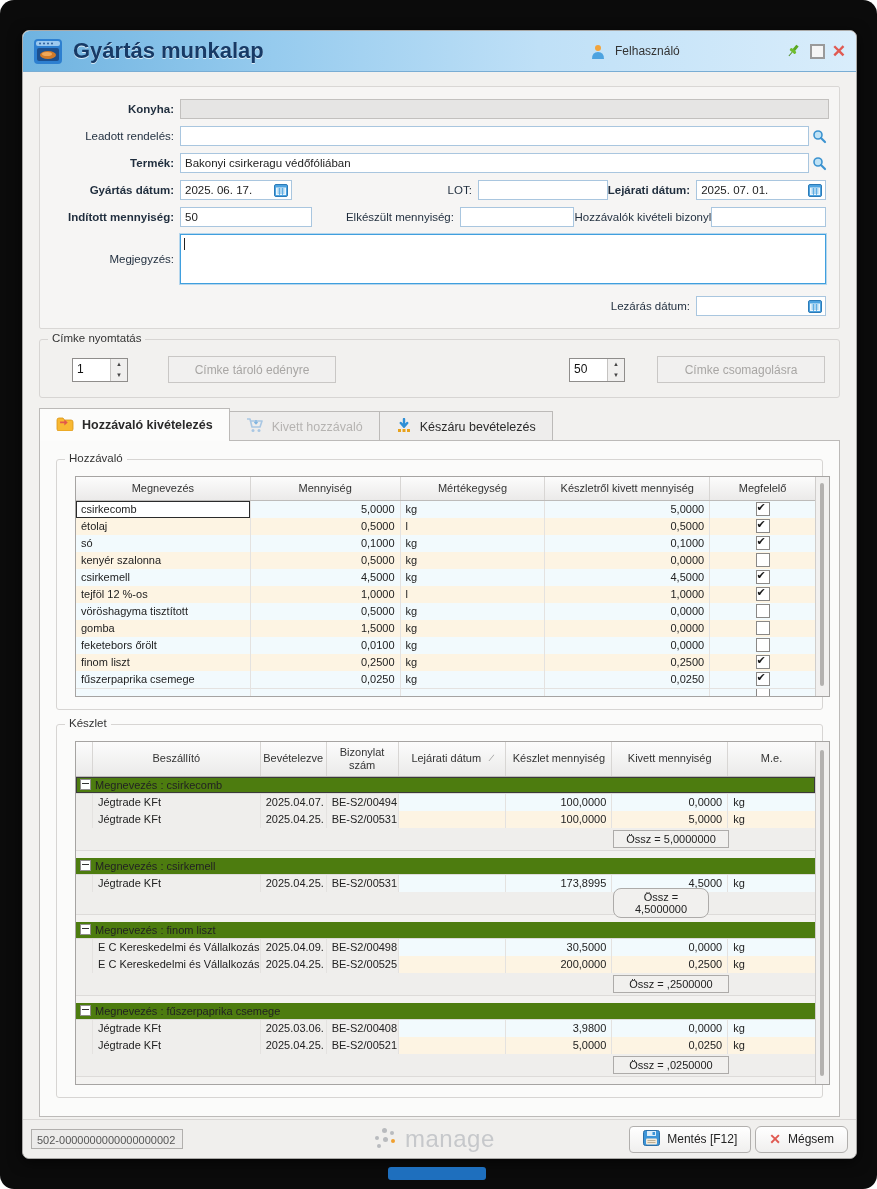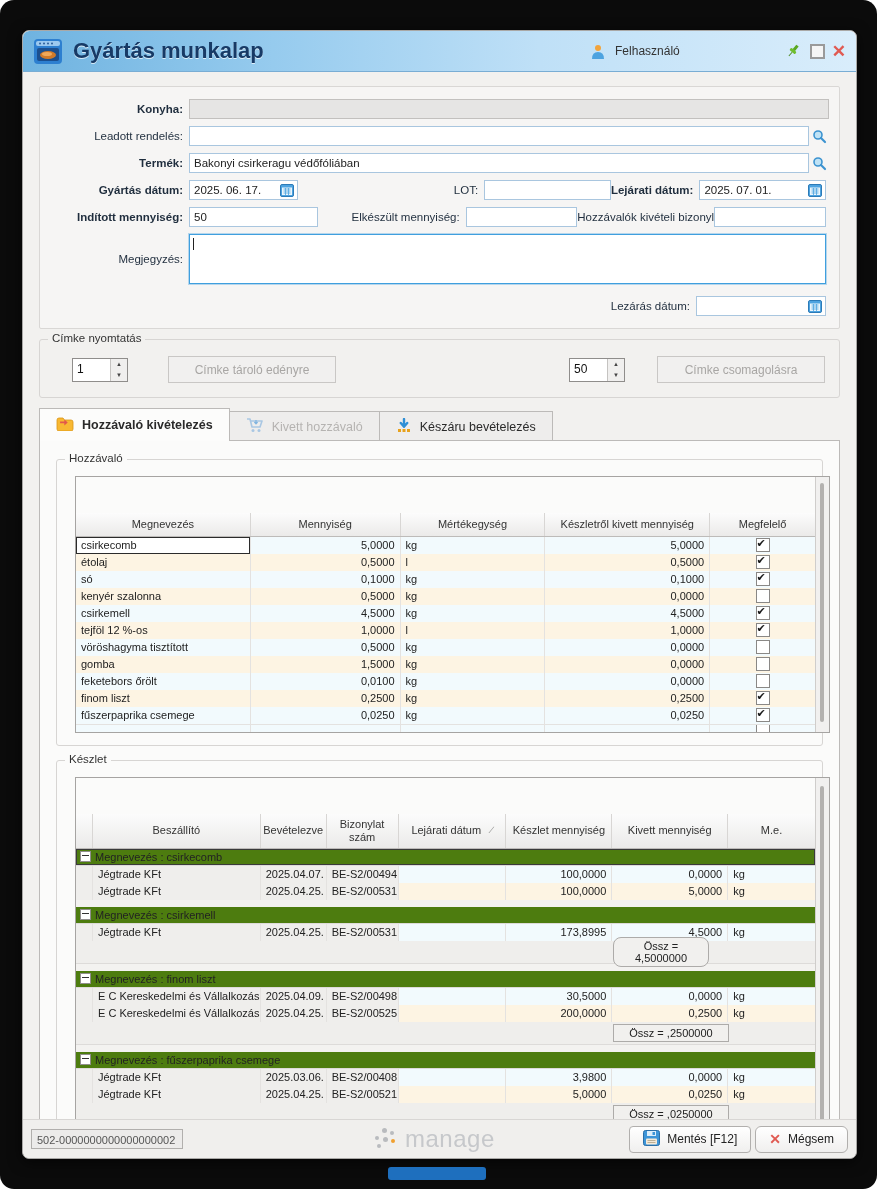--- a/index.html
+++ b/index.html
@@ -7,21 +7,21 @@
   .window{position:absolute;left:22px;top:30px;width:833px;height:1127px;background:#f2f1ef;border:1px solid #a9a8a6;border-radius:7px;box-shadow:0 3px 14px rgba(0,0,0,.65);overflow:hidden;}
   
   .titlebar{height:40px;display:flex;align-items:center;background:linear-gradient(90deg,#6fb3e0 0%,#96cbee 30%,#bfe0f7 62%,#d9edfb 100%);border-bottom:1px solid #79add4;border-radius:6px 6px 0 0;padding:0 10px;}
   .app-icon{width:30px;height:27px;margin-right:10px;flex:none;}
   .title{font-size:22px;font-weight:bold;color:#173a66;text-shadow:0 1px 0 rgba(255,255,255,.7);flex:none;}
   .tb-right{margin-left:auto;display:flex;align-items:center;gap:7px;}
   .user-label{font-size:12px;color:#333;margin-right:96px;}
   .maximize-icon{width:11px;height:11px;border:2px solid #9a9a9a;display:inline-block;background:#f5f5f5;}
   .close-icon{color:#e05a52;font-size:17px;font-weight:bold;line-height:11px;cursor:default;}
   
-  .form-panel{margin:14px 16px 10px 16px;border:1px solid #d9d7d5;background:#f6f5f4;border-radius:2px;padding:12px 10px 10px 12px;}
+  .form-panel{margin:14px 16px 10px 16px;border:1px solid #d9d7d5;background:#f6f5f4;border-radius:2px;padding:12px 10px 10px 3px;}
   .frow{display:flex;align-items:center;margin-bottom:7px;}
   .flabel{width:131px;text-align:right;font-size:11.5px;color:#1f2d3d;padding-right:6px;flex:none;white-space:nowrap;}
   .flabel.b{font-weight:bold;}
   .tinput{height:20px;border:1px solid #a9c6df;background:#fff;font-size:11.5px;color:#222;padding:0 4px;display:flex;align-items:center;box-sizing:border-box;}
   .tinput.disabled{background:#e6e5e4;border-color:#c2c0be;}
   .grow{flex:1;}
   .icon-btn{width:20px;height:20px;flex:none;display:flex;align-items:center;justify-content:center;}
   .withcal{display:flex;align-items:center;border:1px solid #a9c6df;background:#fff;height:20px;box-sizing:border-box;}
   .withcal .val{flex:1;font-size:11.5px;color:#222;padding:0 4px;white-space:nowrap;}
   .memo{height:48px;border:1px solid #3f9fde;box-shadow:0 0 0 1px rgba(63,159,222,.35);background:#fff;flex:1;position:relative;}
@@ -39,21 +39,21 @@
   
   .tabs{display:flex;margin:6px 16px 0 16px;align-items:flex-end;}
   .tab{height:30px;display:flex;align-items:center;gap:8px;padding:0 16px;font-size:12.5px;border:1px solid #bcbab8;border-bottom:none;background:#eeedec;color:#2a2a2a;box-sizing:border-box;}
   .tab.active{background:#fcfcfb;font-weight:bold;height:33px;position:relative;z-index:2;}
   .tab.disabled{color:#b5b3b1;}
   .tab + .tab{border-left:none;}
   .tab-panel{border:1px solid #bcbab8;background:#fbfbfa;margin:0 16px;padding:10px 2px 10px 2px;position:relative;top:-1px;}
   
   .grid{border:1px solid #a6a4a2;background:#fbfbfa;width:753px;margin-left:8px;display:flex;}
   .grid-main{flex:1;min-width:0;}
-  .ghead{display:flex;background:linear-gradient(#fcfcfc,#ebeae9);border-bottom:1px solid #bdbbb9;margin-top:36px;}
+  .ghead{display:flex;background:linear-gradient(#fcfcfc,#ebeae9);border-bottom:1px solid #bdbbb9;}
   .hcell{font-size:11px;color:#333;text-align:center;padding:5px 2px;border-right:1px solid #d8d6d4;box-sizing:border-box;display:flex;align-items:center;justify-content:center;line-height:1.15;}
   .grow-row{display:flex;height:17px;align-items:stretch;}
   .cell{font-size:11px;color:#222;padding:1px 5px;box-sizing:border-box;border-right:1px solid #e4e2e0;overflow:hidden;white-space:nowrap;display:flex;align-items:center;}
   .cell.num{justify-content:flex-end;}
   .cell.ctr{justify-content:center;}
   .alt0{background:#f2fafd;}
   .alt1{background:#fdf4e3;}
   .focus-cell{box-shadow:inset 0 0 0 1px #2b2b2b;background:#fff;}
   .cb{width:12px;height:12px;border:1px solid #8a8886;background:#fff;position:relative;}
   .cb.on:after{content:"✔";position:absolute;left:0;top:-2px;font-size:11px;color:#1a1a1a;}
@@ -429,20 +429,24 @@
                 <div class="grow-row">
                   <div class="cell gray" style="width: 17px;"></div>
                   <div class="cell gray" style="width: 168px;">Jégtrade KFt</div>
                   <div class="cell gray" style="width: 66px;">2025.04.25.</div>
                   <div class="cell gray" style="width: 72px;">BE-S2/00531</div>
                   <div class="cell alt1" style="width: 108px;"></div>
                   <div class="cell num alt1" style="width: 106px;">100,0000</div>
                   <div class="cell num alt1" style="width: 116px;">5,0000</div>
                   <div class="cell alt1" style="width: 87px; border-right: none;">kg</div>
                 </div>
+                <div class="sumrow">
+                  <div style="width: 537px; flex: 0 0 auto;"></div>
+                  <div class="sumbox" style="width: 116px;">Össz = 5,0000000</div>
+                </div>
                 <div class="gspacer"></div>
                 <div class="g-header">
                   <span class="collapse"></span>
                   <span class="g-title">Megnevezés : csirkemell</span>
                 </div>
                 <div class="grow-row">
                   <div class="cell gray" style="width: 17px;"></div>
                   <div class="cell gray" style="width: 168px;">Jégtrade KFt</div>
                   <div class="cell gray" style="width: 66px;">2025.04.25.</div>
                   <div class="cell gray" style="width: 72px;">BE-S2/00531</div>

